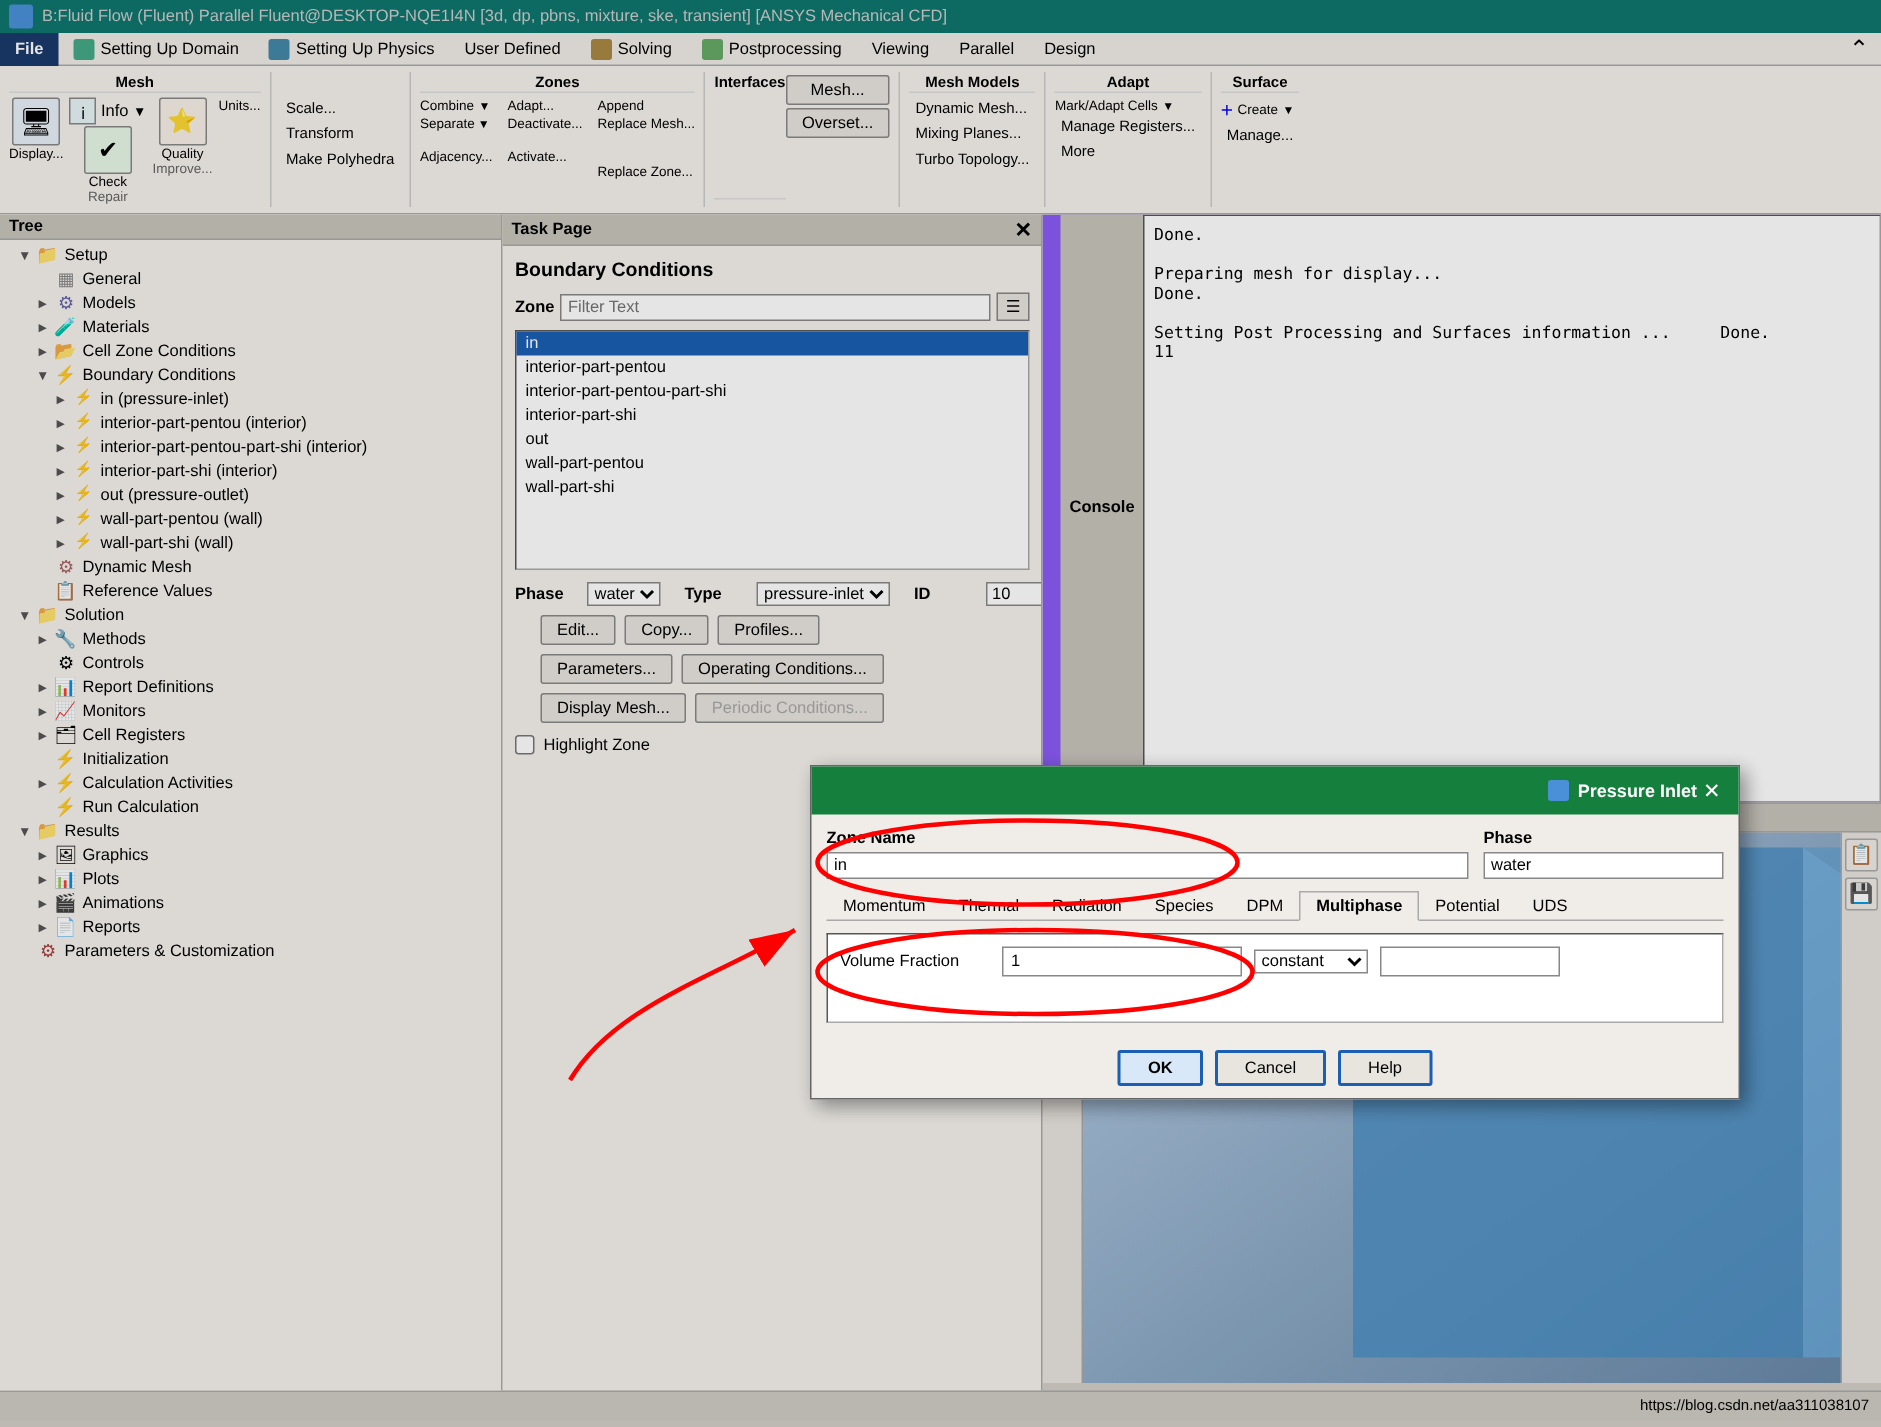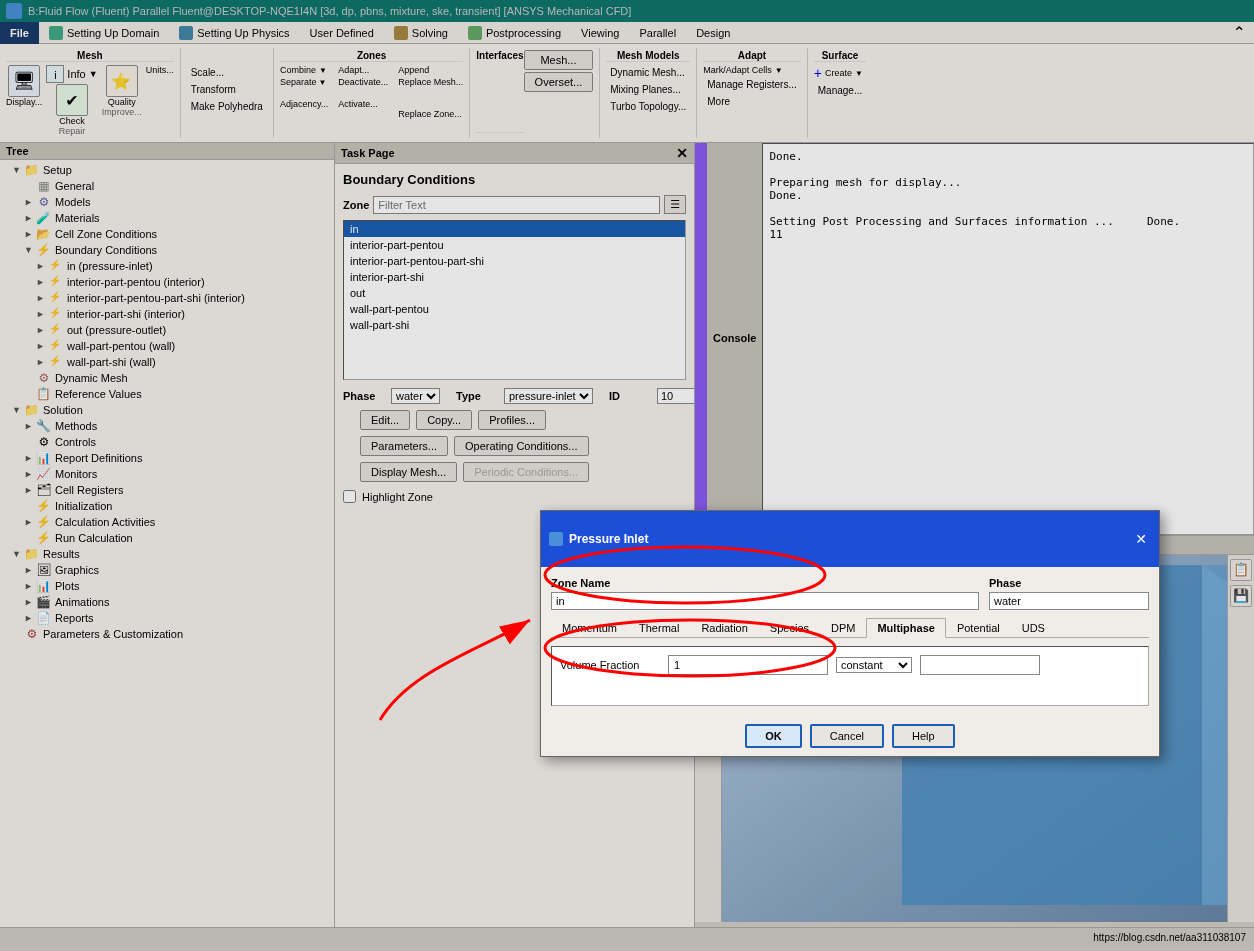--- a/index.html
+++ b/index.html
@@ -47,21 +47,21 @@
     .phase-row label { font-size: 11px; font-weight: bold; min-width: 40px; }
     .action-btns { display: flex; gap: 6px; flex-wrap: wrap; margin-top: 6px; padding-left: 17px; }
     .action-btn { padding: 3px 10px; border: 1px solid #888; background: #e8e4de; cursor: pointer; font-size: 11px; border-radius: 2px; }
     .action-btn.disabled { color: #aaa; cursor: default; }
     .highlight-row { display: flex; align-items: center; gap: 6px; margin-top: 8px; }
     .highlight-row input[type=checkbox] { margin: 0; }
 
     
     .modal-overlay { position: fixed; top: 0; left: 0; width: 100%; height: 100%; background: rgba(0,0,0,0.1); z-index: 100; }
     .modal { position: fixed; top: 510px; left: 540px; width: 620px; background: #f0ede8; border: 1px solid #666; box-shadow: 4px 4px 12px rgba(0,0,0,0.4); z-index: 101; }
-    .modal-title-bar { background: #1d4ed8; color: white; padding: 20px 8px; display: flex; justify-content: space-between; align-items: center; font-size: 12px; font-weight: bold; }
+    .modal-title-bar { background: #15803d; color: white; padding: 8px 8px; display: flex; justify-content: flex-end; align-items: center; font-size: 12px; font-weight: bold; }
     .modal-close { background: none; border: none; color: white; cursor: pointer; font-size: 14px; padding: 0 4px; }
     .modal-body { padding: 10px; }
     .modal-field-row { display: flex; gap: 10px; margin-bottom: 8px; align-items: flex-start; }
     .modal-field { flex: 1; }
     .modal-field label { font-size: 11px; font-weight: bold; display: block; margin-bottom: 3px; }
     .modal-field input { width: 100%; border: 1px solid #888; padding: 3px 5px; font-size: 11px; }
     .modal-tabs { display: flex; border-bottom: 1px solid #aaa; margin-bottom: 8px; }
     .modal-tab { padding: 3px 10px; cursor: pointer; font-size: 11px; border: 1px solid transparent; border-bottom: none; margin-bottom: -1px; }
     .modal-tab.active { background: #f0ede8; border-color: #aaa; border-bottom: 1px solid #f0ede8; font-weight: bold; }
     .modal-content-row { display: flex; align-items: center; gap: 8px; margin-bottom: 8px; }

